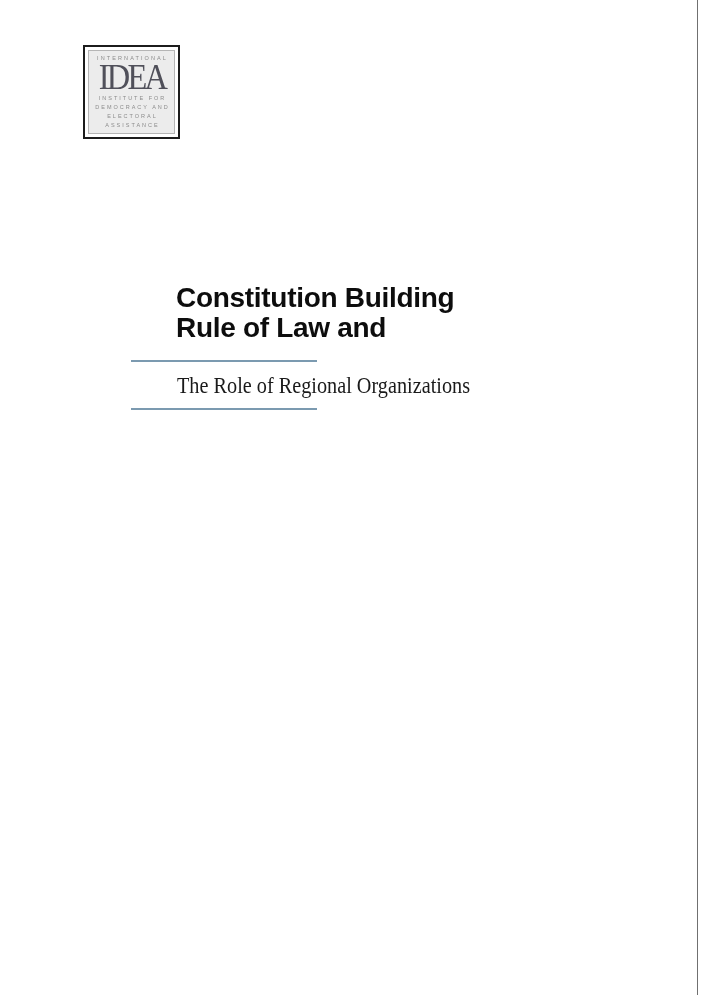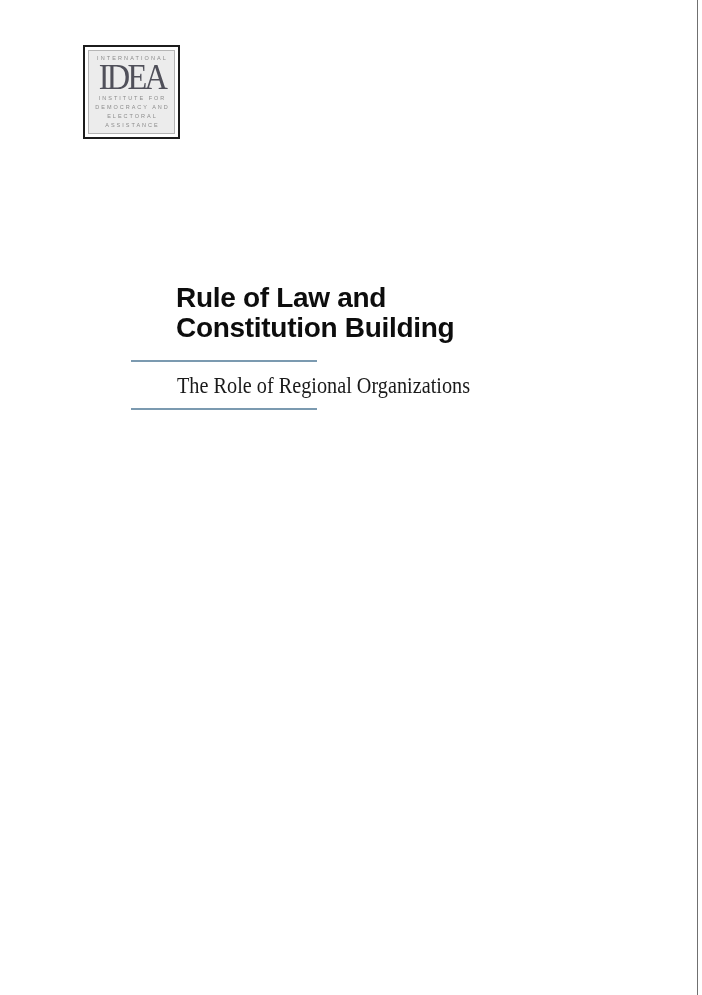--- a/index.html
+++ b/index.html
@@ -119,22 +119,22 @@
       <div class="logo-tagline">
         <div>INSTITUTE FOR</div>
         <div>DEMOCRACY AND</div>
         <div>ELECTORAL</div>
         <div>ASSISTANCE</div>
       </div>
     </div>
   </div>
 
   <h1 class="title">
+    <span>Constitution Building</span>
     <span>Rule of Law and</span>
-    <span>Constitution Building</span>
   </h1>
 
   <div class="rule rule-top"></div>
 
   <div class="subtitle">The Role of Regional Organizations</div>
 
   <div class="rule rule-bottom"></div>
 
 </div>
 

